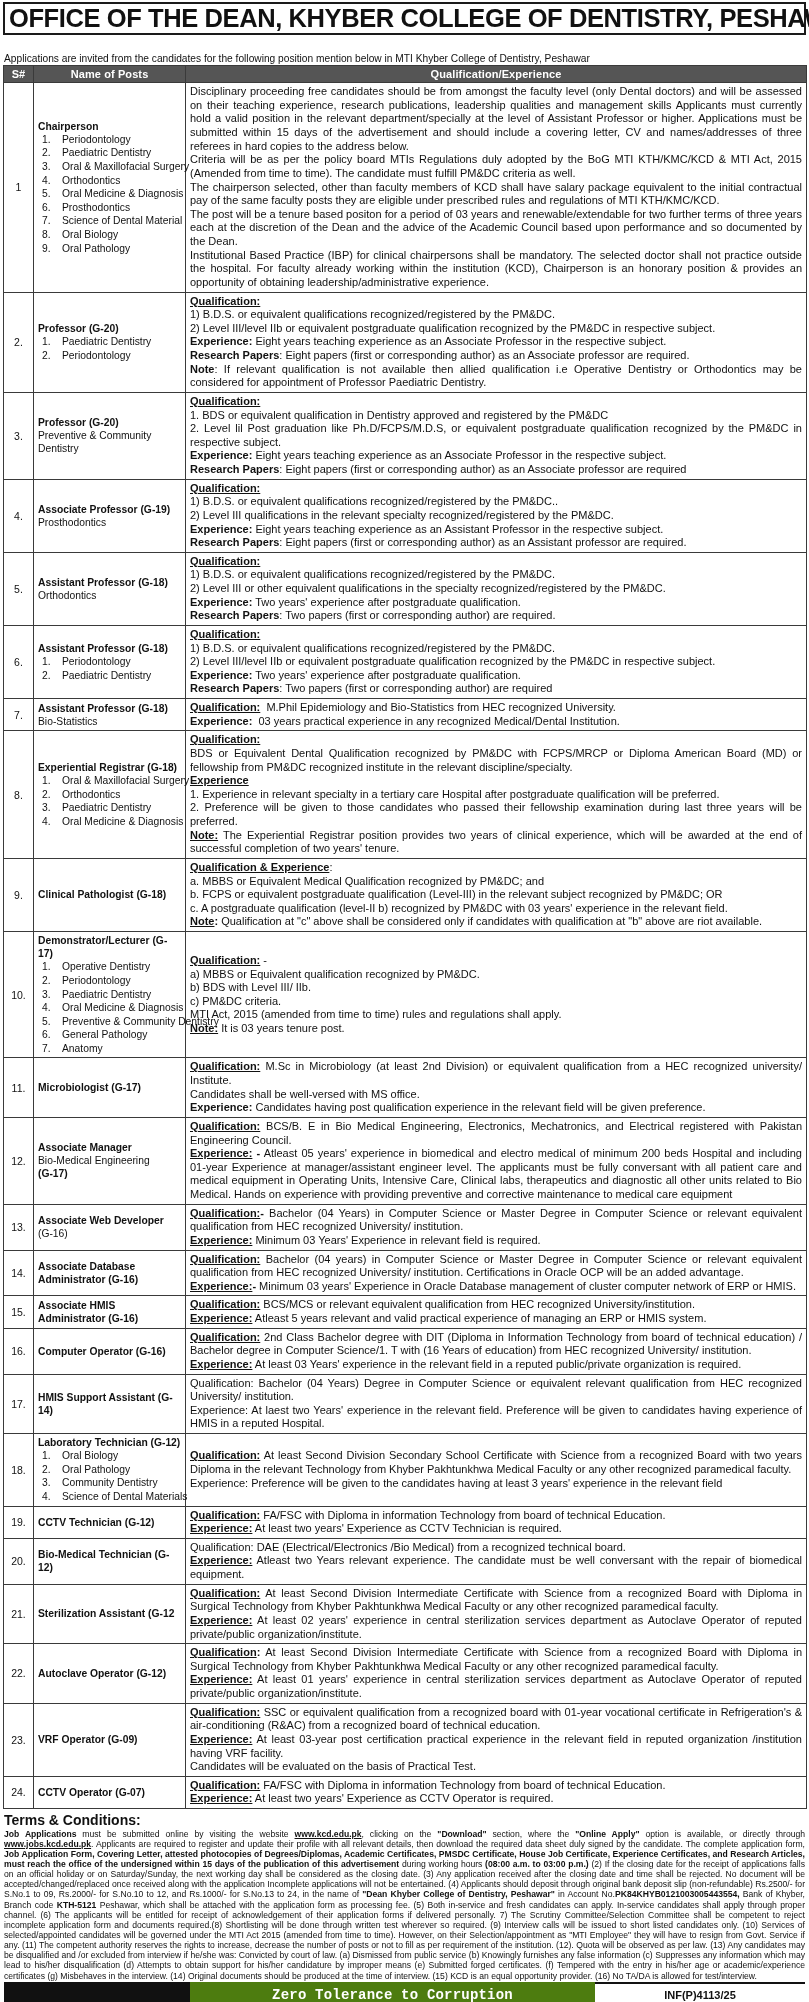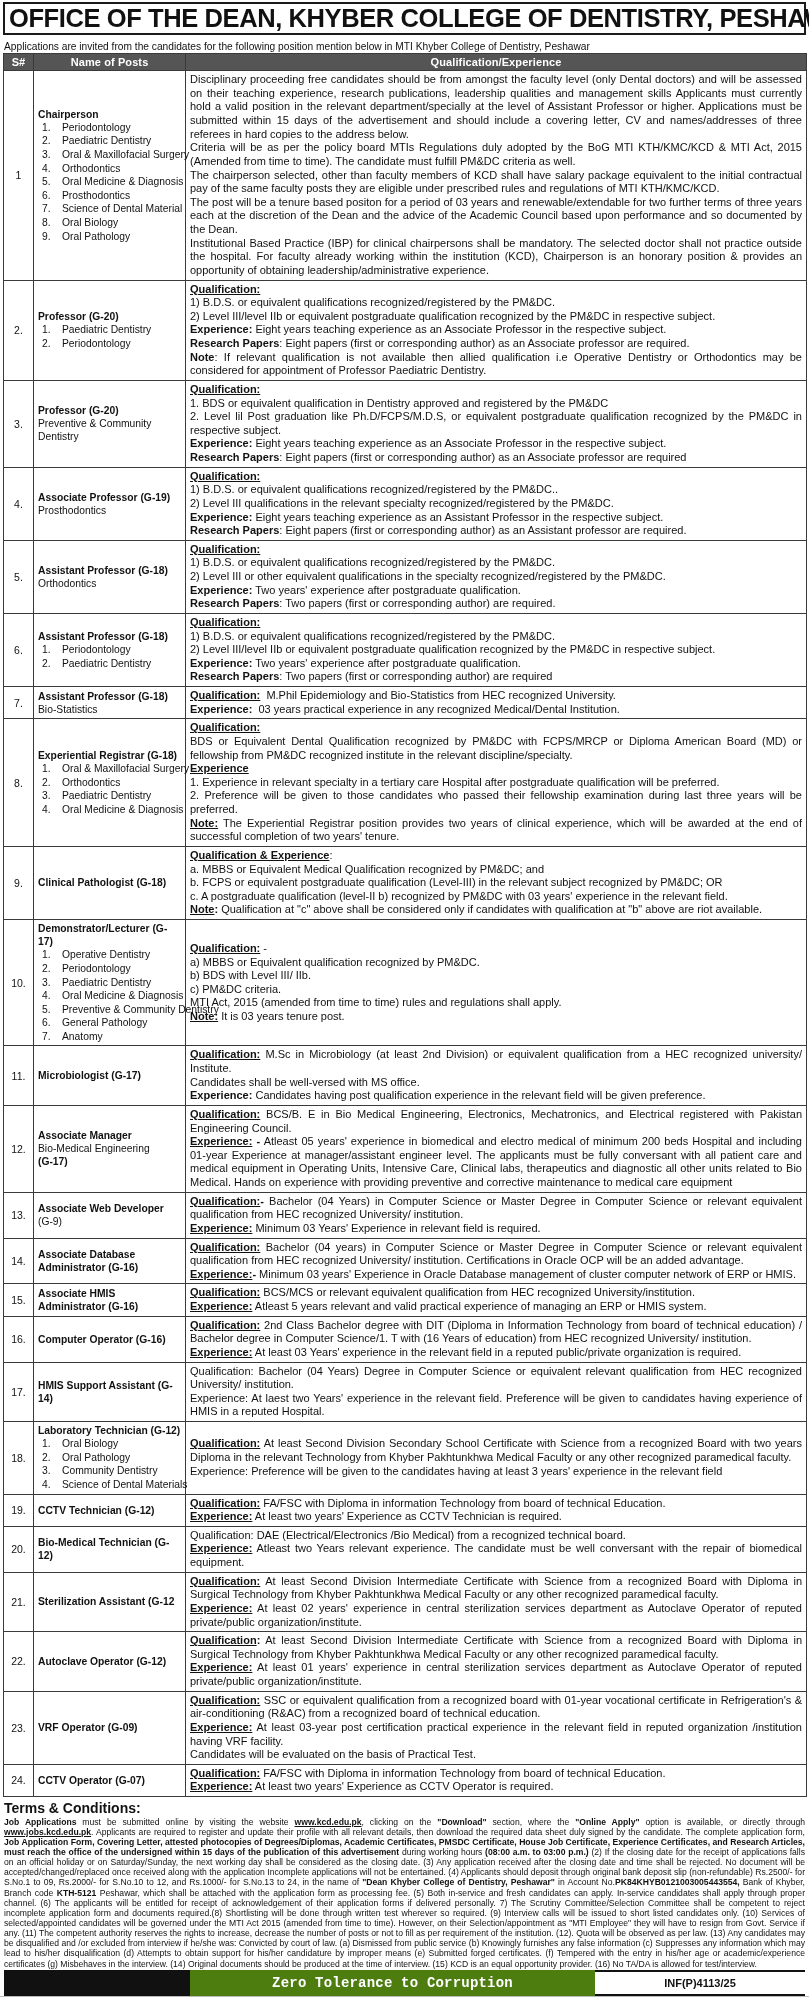--- a/index.html
+++ b/index.html
@@ -24,21 +24,21 @@
     font-weight: bold;
     font-size: 25.5px;
     letter-spacing: -0.4px;
     line-height: 1.02;
     white-space: nowrap;
     transform: scaleX(1.0);
   }
   .hdr-sub {
     font-size: 10.2px;
     text-align: left;
-    padding: 6px 2px 1px 4px;
+    padding: 18px 2px 1px 4px;
     line-height: 1.1;
   }
 
   
   table.jobs {
     width: 803px;
     margin: 0 3px;
     border-collapse: collapse;
     table-layout: fixed;
   }
@@ -369,21 +369,21 @@
           </td>
           <td class="qual">
             <span class="q-line"><b class="b"><u>Qualification:</u></b> BCS/B. E in Bio Medical Engineering, Electronics, Mechatronics, and Electrical registered with Pakistan Engineering Council.</span>
             <span class="q-line"><b class="b"><u>Experience:</u> -</b> Atleast 05 years' experience in biomedical and electro medical of minimum 200 beds Hospital and including 01-year Experience at manager/assistant engineer level. The applicants must be fully conversant with all patient care and medical equipment in Operating Units, Intensive Care, Clinical labs, therapeutics and diagnostic all other units related to Bio Medical. Hands on experience with providing preventive and corrective maintenance to medical care equipment</span>
           </td>
         </tr>
         <tr>
           <td class="sn">13.</td>
           <td class="post">
             <span class="post-title">Associate Web Developer</span>
-            <span class="post-sub">(G-9)</span>
+            <span class="post-sub">(G-16)</span>
           </td>
           <td class="qual">
             <span class="q-line"><b class="b"><u>Qualification:</u>-</b> Bachelor (04 Years) in Computer Science or Master Degree in Computer Science or relevant equivalent qualification from HEC recognized University/ institution.</span>
             <span class="q-line"><b class="b"><u>Experience:</u></b> Minimum 03 Years' Experience in relevant field is required.</span>
           </td>
         </tr>
         <tr>
           <td class="sn">14.</td>
           <td class="post">
             <span class="post-sub"><b>Associate Database</b><br><b>Administrator (G-16)</b></span>

